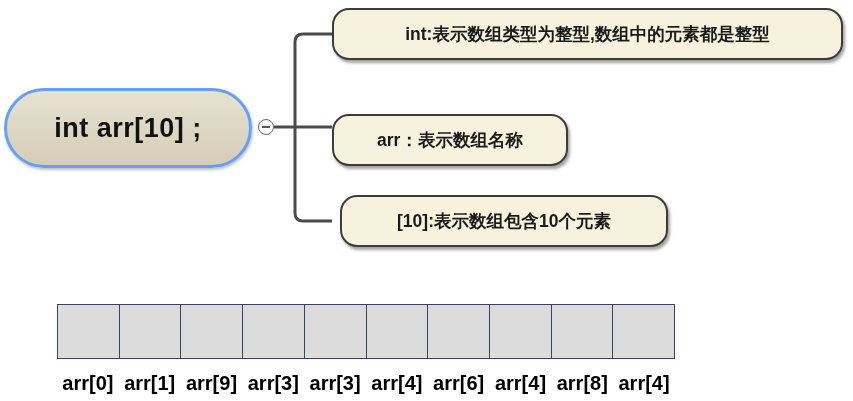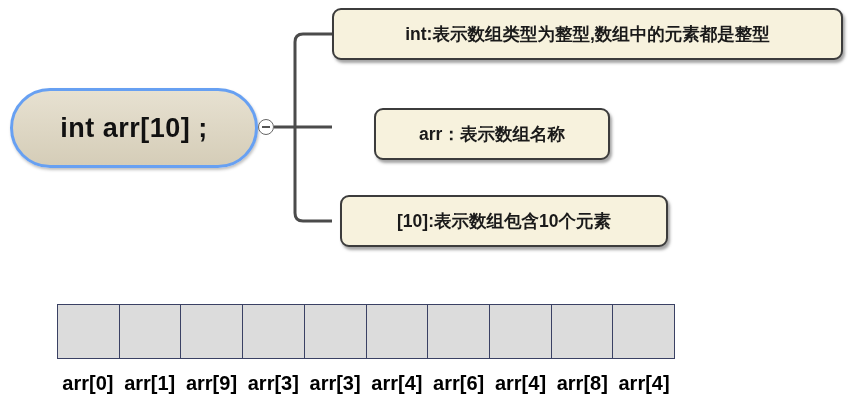--- a/index.html
+++ b/index.html
@@ -18,21 +18,21 @@
   
   #connectors {
     position: absolute;
     left: 0; top: 0;
     width: 853px; height: 401px;
     z-index: 1;
   }
   
   .root-node {
     position: absolute;
-    left: 10px; top: 88px;
+    left: 4px; top: 88px;
     width: 248px; height: 80px;
     box-sizing: border-box;
     background: linear-gradient(180deg, #e7e1d1 0%, #ddd6c3 55%, #d5cdb8 100%);
     border: 3px solid #67a0f2;
     border-radius: 42px;
     box-shadow: 1px 2px 3px rgba(0,0,0,0.25);
     display: flex;
     align-items: center;
     justify-content: center;
     z-index: 2;
@@ -64,36 +64,36 @@
     width: 8px; height: 2px;
     background: #555555;
   }
   
   .branch-box {
     position: absolute;
     box-sizing: border-box;
     height: 52px;
     background: #f7f2dd;
     border: 2px solid #3c3c3c;
-    border-radius: 9px;
+    border-radius: 17px;
     box-shadow: 2px 3px 3px rgba(90,90,90,0.55);
     display: flex;
     align-items: center;
     justify-content: center;
     z-index: 2;
     cursor: default;
   }
   .branch-box .branch-label {
     font-size: 17.5px;
     font-weight: bold;
     color: #1a1a1a;
     white-space: nowrap;
   }
   #branch-int   { left: 332px; top: 8px;   width: 511px; }
-  #branch-arr   { left: 332px; top: 108px; width: 236px; margin-left: 42px; }
+  #branch-arr   { left: 332px; top: 114px; width: 236px; }
   #branch-size  { left: 340px; top: 195px; width: 328px; }
   
   .array-row {
     position: absolute;
     left: 57px; top: 304px;
     width: 618px; height: 55px;
     box-sizing: border-box;
     display: flex;
     border: 1.5px solid #3a4164;
     background: #dcdcdc;

